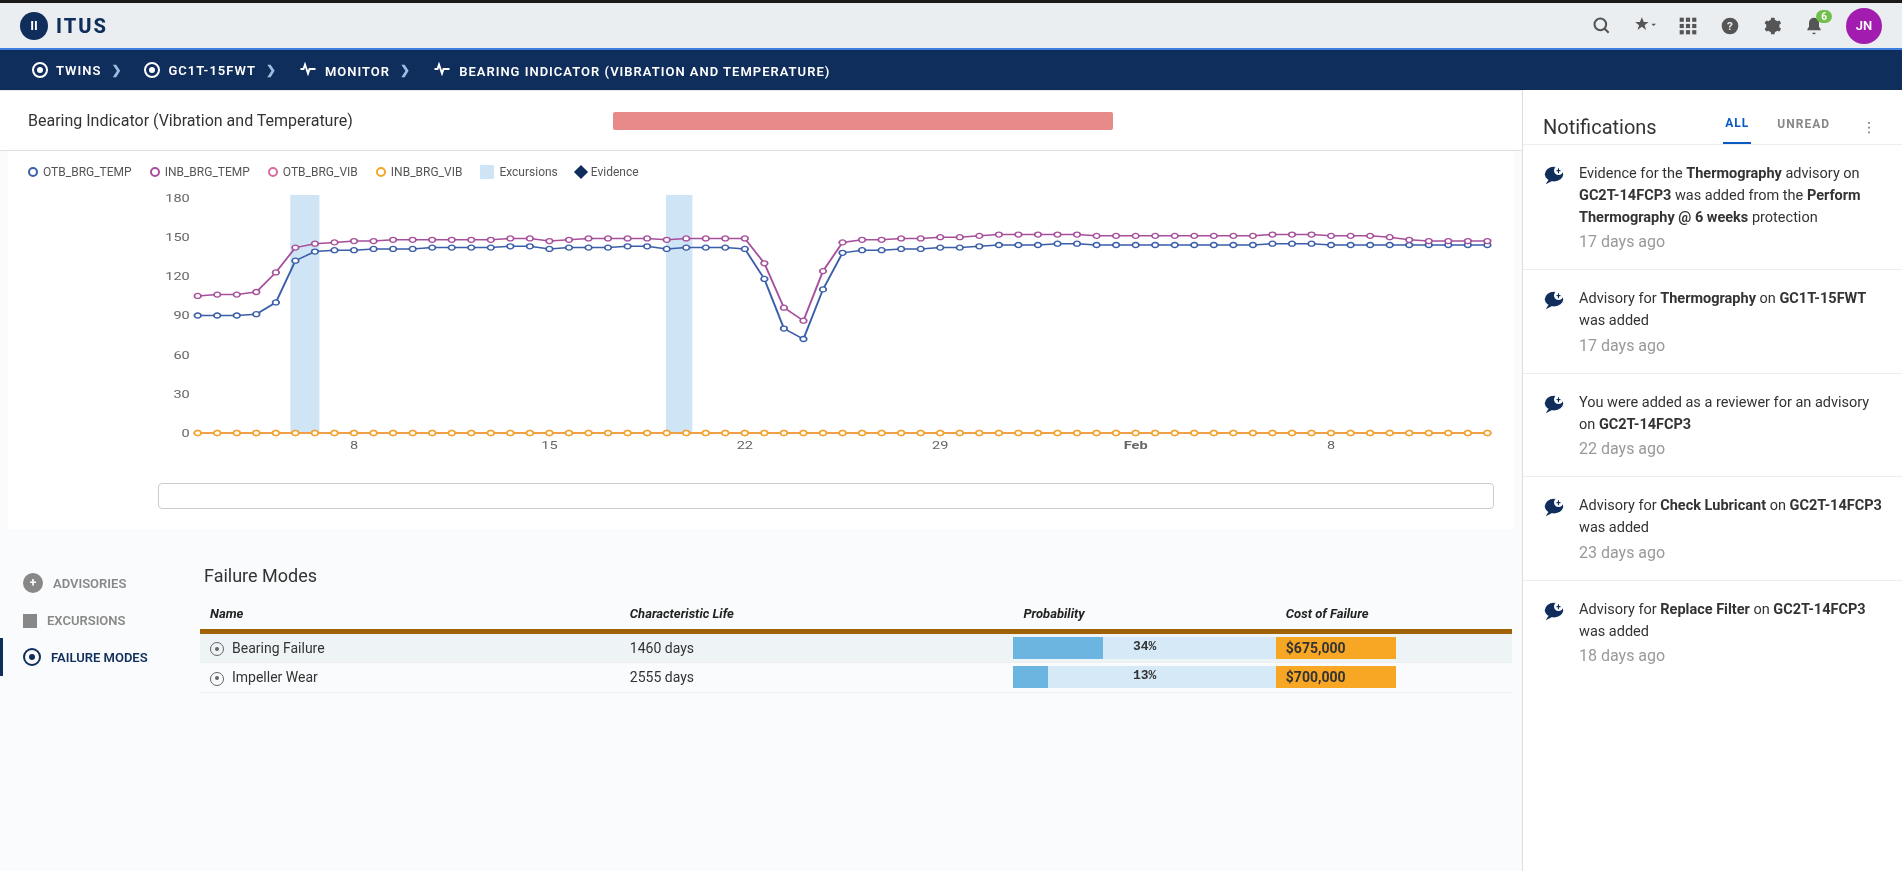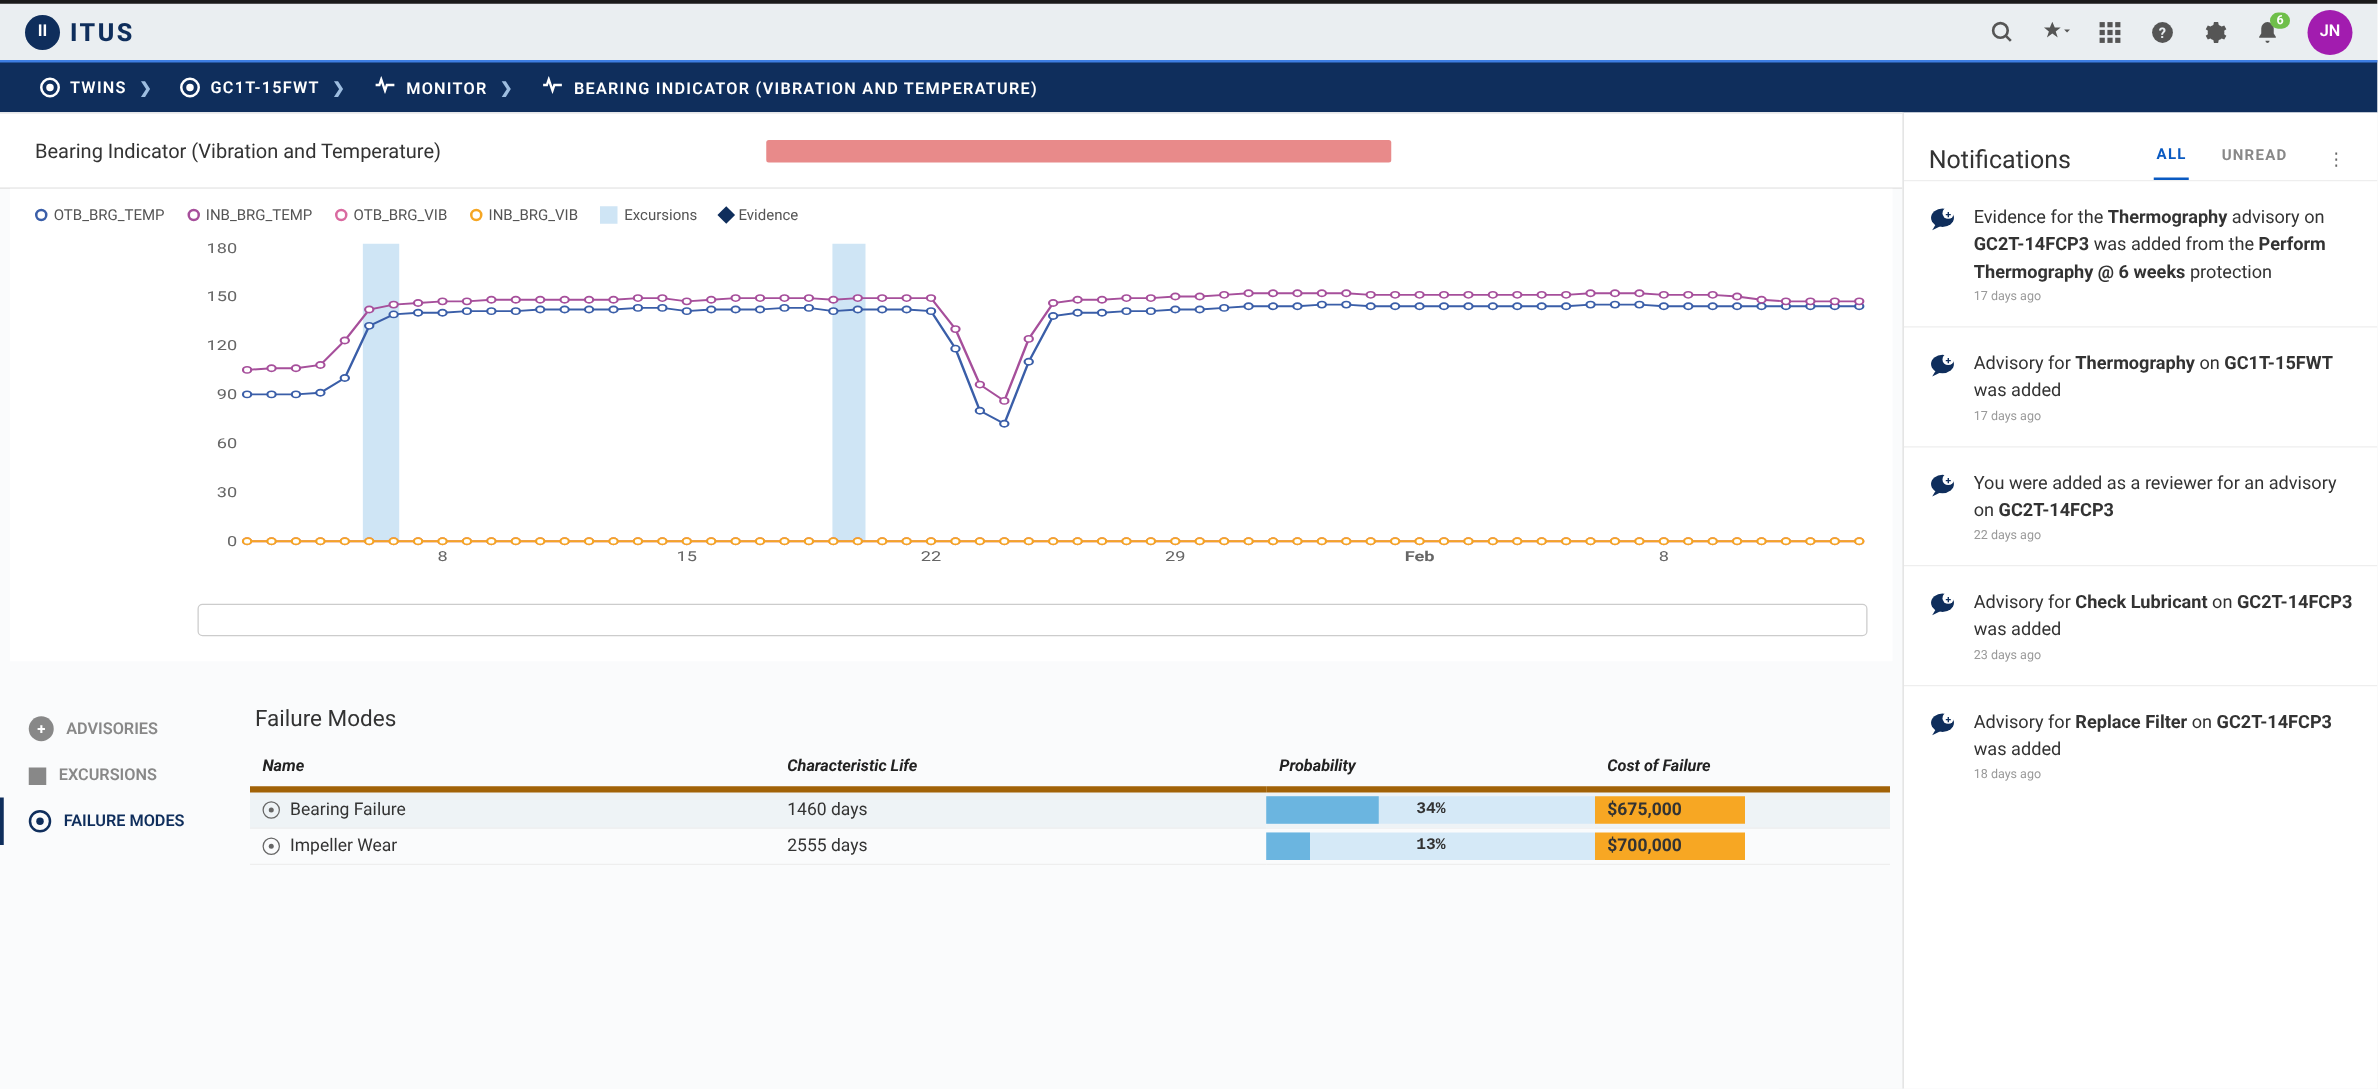--- a/index.html
+++ b/index.html
@@ -72,21 +72,21 @@
 .notif-head { display:flex; align-items:center; padding: 20px 20px 0 20px; justify-content:space-between;}
 .notif-title { font-size:20px; font-weight:400;}
 .notif-tabs { display:flex; gap:24px; align-items:center;}
 .notif-tab { font-size:12px; font-weight:700; letter-spacing:1px; color:#888; padding:6px 2px 12px 2px; cursor:pointer;}
 .notif-tab.active { color:#0a5ac2; border-bottom:2px solid #0a5ac2;}
 .notif-list { flex:1; overflow-y:auto; }
 .notif-item { display:flex; gap:14px; padding:18px 20px; border-top:1px solid #eee;}
 .notif-icon { color:#0F2E5C; flex-shrink:0; margin-top:2px;}
 .notif-body { font-size:14.5px; color:#333; line-height:1.5;}
 .notif-body b { font-weight:700;}
-.notif-time { color:#999; font-size:10px; margin-top:4px;}
+.notif-time { color:#999; font-size:16px; margin-top:4px;}
 .kebab { color:#666; cursor:pointer; padding:6px;}
 </style>
 </head>
 <body>
 
 <div class="app">
 
   <div class="topbar">
     <div class="logo">
       <div class="logo-icon">II</div>

